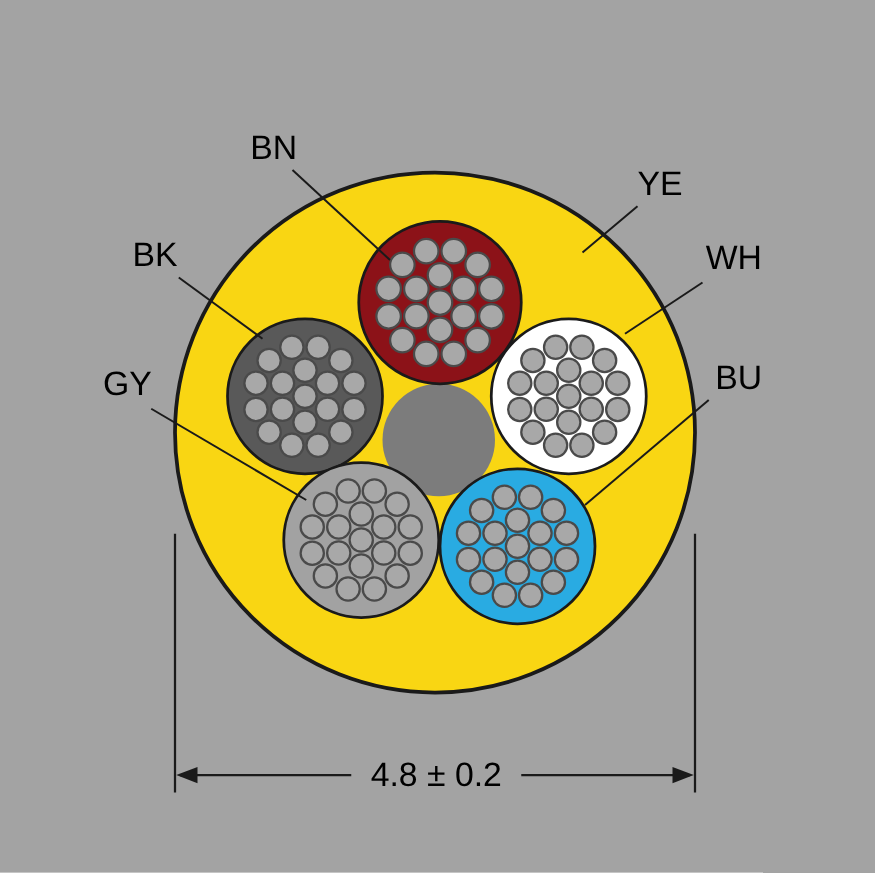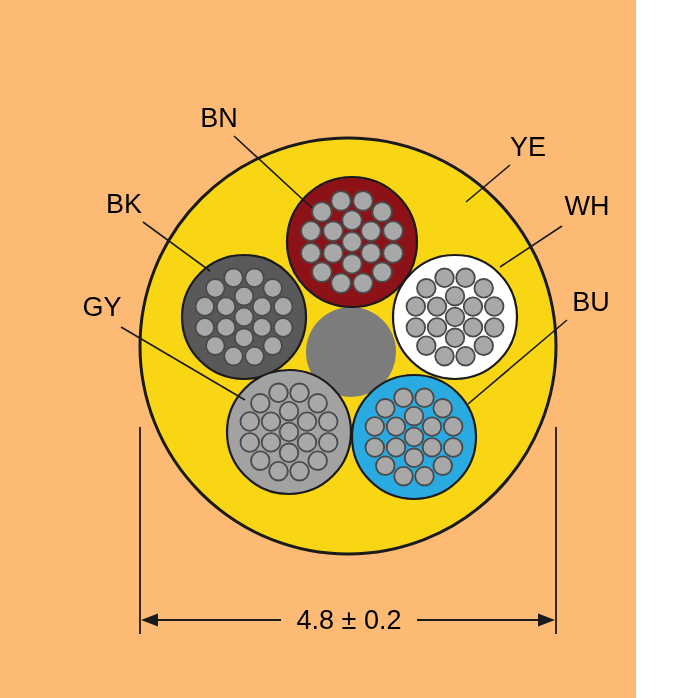--- a/index.html
+++ b/index.html
@@ -1,17 +1,17 @@
 <!DOCTYPE html>
 <html><head>
 <meta charset="utf-8">
 <style>
   html,body{margin:0;padding:0;}
   body{width:700px;height:698px;background:#ffffff;}
-  .page{position:relative;width:636px;height:698px;background:#fdba74;font-family:"Liberation Sans",sans-serif;}
+  .page{position:relative;width:700px;height:698px;background:#a3a3a3;font-family:"Liberation Sans",sans-serif;}
   svg{display:block;}
   .callout-text{font-family:"Liberation Sans",sans-serif;font-size:27px;fill:#000000;}
   .dim-text{font-family:"Liberation Sans",sans-serif;font-size:27px;fill:#000000;}
   .leader{stroke:#1a1a1a;stroke-width:1.6;fill:none;}
   .dimline{stroke:#1a1a1a;stroke-width:1.8;fill:none;}
   .arrow{fill:#1a1a1a;stroke:none;}
 </style>
 </head>
 <body>
 

